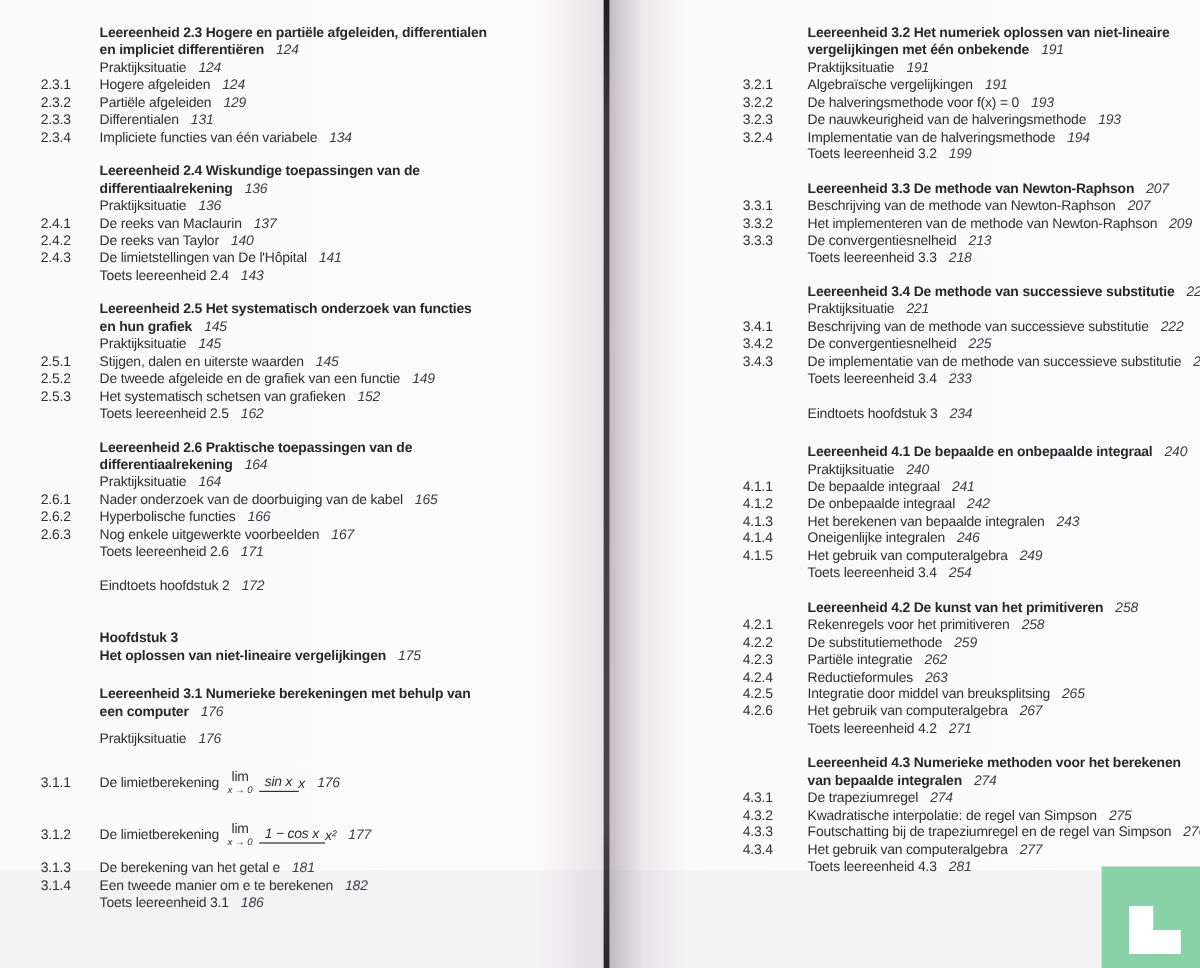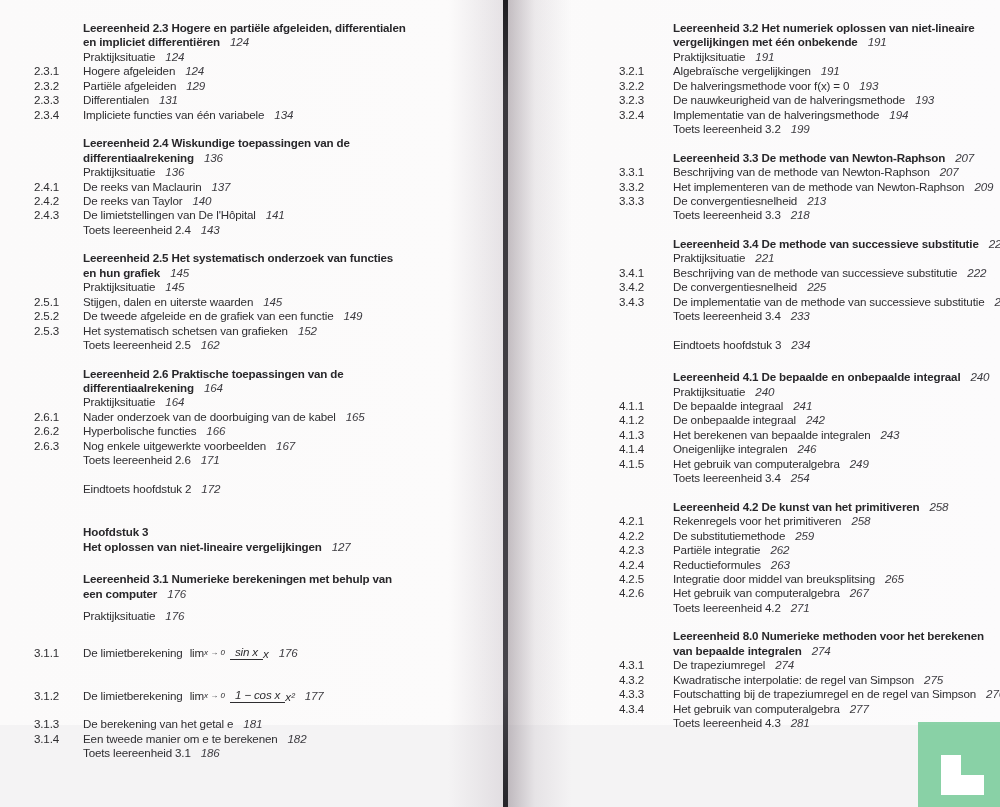--- a/index.html
+++ b/index.html
@@ -42,21 +42,21 @@
   .block.tight{margin-top:8px;}
   .row{display:flex;align-items:baseline;}
   .num{flex:0 0 49px;}
   .page-right .num{flex:0 0 54px;}
   .text{white-space:nowrap;}
   .text.bold{font-weight:700;color:#28272a;}
   .pgno{font-style:italic;margin-left:10px;color:#3c3b40;}
   
   .frow{height:43px;align-items:center;}
   .frow .text{display:inline-flex;align-items:center;}
-  .lim{display:inline-flex;flex-direction:row;align-items:center;margin:0 5px 0 7px;line-height:11px;}
+  .lim{display:inline-flex;flex-direction:column;align-items:center;margin:0 5px 0 7px;line-height:11px;}
   .limsub{font-size:8px;font-style:italic;letter-spacing:0;}
   .frac{display:inline-flex;flex-direction:row;align-items:center;line-height:13px;}
   .frac .nu{border-bottom:1px solid #2e2d30;padding:0 5px 1px 5px;font-style:italic;}
   .frac .de{font-style:italic;padding-top:1px;}
   
   .watermark{
     position:absolute;left:918px;top:722px;width:82px;height:85px;
     background:rgba(106,198,143,0.78);
   }
   .l-shape{
@@ -223,21 +223,21 @@
         </div>
       </div>
       <div class="block chapter">
         <div class="row">
           <span class="num"></span>
           <span class="text bold">Hoofdstuk 3</span>
         </div>
         <div class="row">
           <span class="num"></span>
           <span class="text bold">Het oplossen van niet-lineaire vergelijkingen</span>
-          <span class="pgno">127</span>
+          <span class="pgno">175</span>
         </div>
       </div>
       <div class="block after-chapter">
         <div class="row">
           <span class="num"></span>
           <span class="text bold">Leereenheid 3.1  Numerieke berekeningen met behulp van</span>
         </div>
         <div class="row">
           <span class="num"></span>
           <span class="text bold">een computer</span>
@@ -490,21 +490,21 @@
         </div>
         <div class="row">
           <span class="num"></span>
           <span class="text">Toets leereenheid 4.2</span>
           <span class="pgno">271</span>
         </div>
       </div>
       <div class="block">
         <div class="row">
           <span class="num"></span>
-          <span class="text bold">Leereenheid 8.0  Numerieke methoden voor het berekenen</span>
+          <span class="text bold">Leereenheid 4.3  Numerieke methoden voor het berekenen</span>
         </div>
         <div class="row">
           <span class="num"></span>
           <span class="text bold">van bepaalde integralen</span>
           <span class="pgno">274</span>
         </div>
         <div class="row">
           <span class="num">4.3.1</span>
           <span class="text">De trapeziumregel</span>
           <span class="pgno">274</span>

